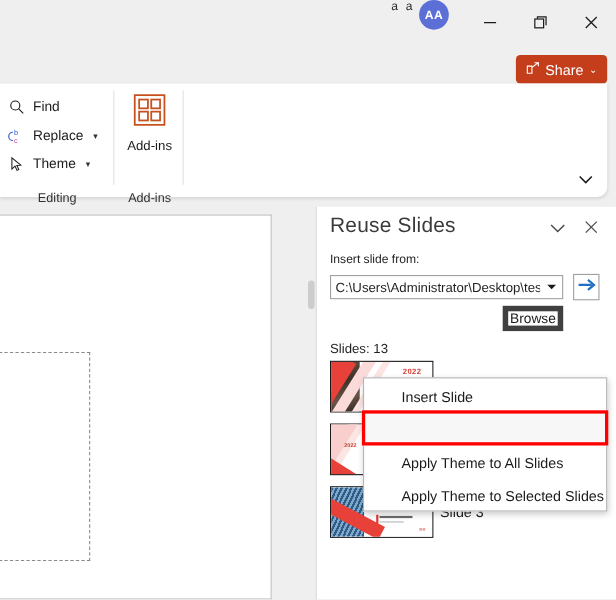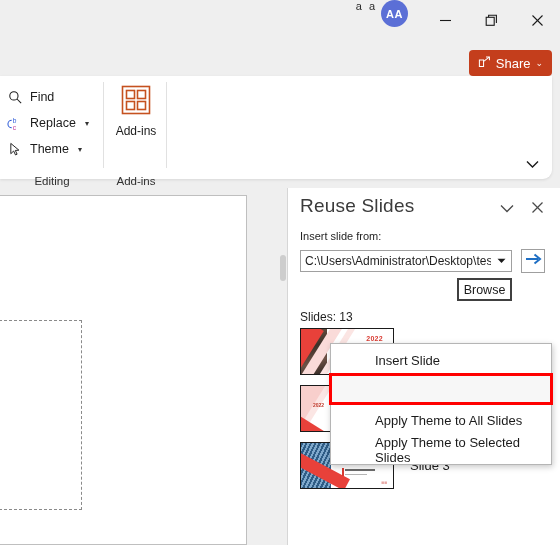--- a/index.html
+++ b/index.html
@@ -263,21 +263,21 @@
     border: 1px solid #9F9F9F;
     box-sizing: border-box;
     display: flex; align-items: center; justify-content: center;
     cursor: pointer;
   }
   #browse-button {
     position: absolute;
     left: 169px; top: 90px;
     width: 55px; height: 23px;
     background: #fff;
-    border: 2px solid #404040;
+    border: 5px solid #404040;
     box-sizing: border-box;
     display: flex; align-items: center; justify-content: center;
     font-size: 12.5px;
     color: #1b1b1b;
     cursor: pointer;
   }
   #slides-count {
     position: absolute;
     left: 12px; top: 122px;
     font-size: 12px;
@@ -301,21 +301,21 @@
   .thumb-box {
     width: 94px; height: 47px;
     border: 1px solid #1a1a1a;
     box-sizing: border-box;
     background: #fff;
     position: relative;
     overflow: hidden;
     flex: none;
   }
   .thumb-label {
-    margin-left: 16px;
+    margin-left: 6px;
     font-size: 13px;
     color: #1f1f1f;
   }
 
   
   .art-cover { position: absolute; inset: 0; background: #fff; }
   .art-cover .photo {
     position: absolute; left: 0; top: 0;
     width: 26px; height: 100%;
     background: linear-gradient(160deg,#7a5b4a 0%,#3d3129 40%,#6f5347 70%,#2e2622 100%);
@@ -451,21 +451,21 @@
     z-index: 40;
   }
   .menu-item {
     position: absolute;
     left: 1px;
     width: 218px; height: 30px;
     display: flex;
     align-items: center;
     font-size: 13px;
     color: #1b1b1b;
-    padding-left: 43px;
+    padding-left: 33px;
     box-sizing: border-box;
     cursor: pointer;
   }
   #mi-highlight {
     position: absolute;
     left: -2px; top: 29px;
     width: 224px; height: 32px;
     border: 3px solid #FF0000;
     box-sizing: border-box;
     background: #F7F7F7;

